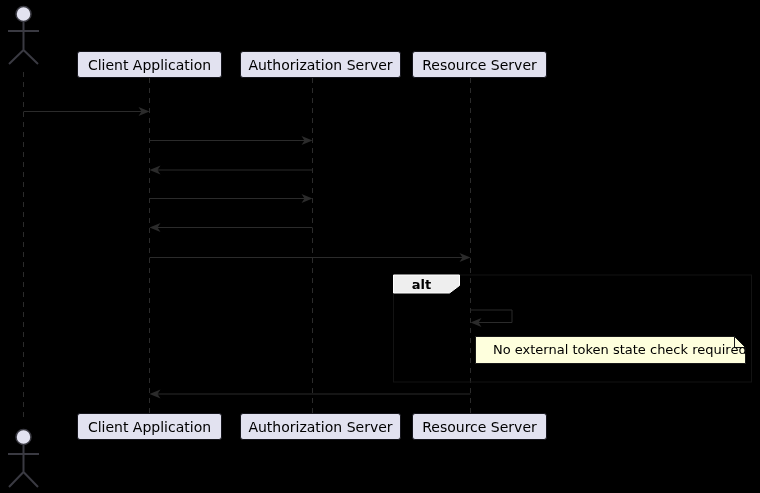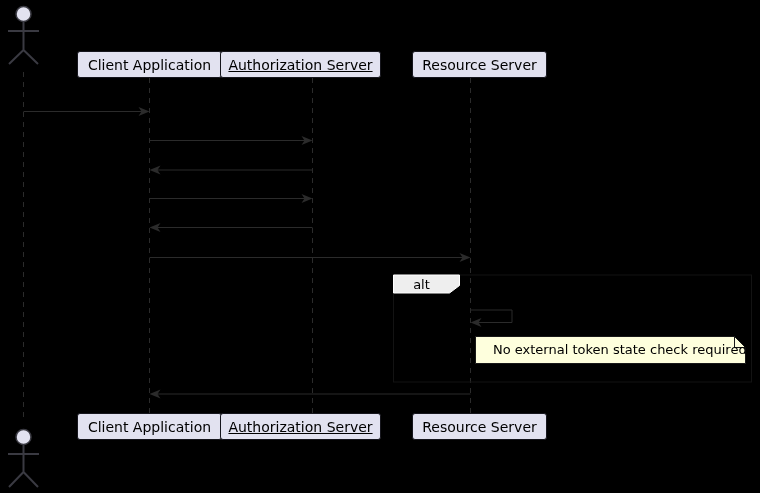--- a/index.html
+++ b/index.html
@@ -8,28 +8,28 @@
     overflow:hidden;font-family:"DejaVu Sans",sans-serif;
   }
   .layer{position:absolute;left:0;top:0;}
   .participant{
     position:absolute;height:27px;box-sizing:border-box;
     background:#E2E2F0;border:1.5px solid #16161d;border-radius:3px;
     display:flex;align-items:center;justify-content:center;
     font-size:14px;color:#000;white-space:nowrap;
   }
   .p-ca{left:77px;width:145px;}
-  .p-as{left:220px;width:161px;text-decoration:underline;}
+  .p-as{left:240px;width:161px;}
   .p-rs{left:412px;width:135px;}
   .row-top{top:51px;}
   .row-bottom{top:413px;}
   .alt-label{
     position:absolute;left:393px;top:275px;width:57px;height:18px;
     display:flex;align-items:center;justify-content:center;
-    font-size:13px;font-weight:normal;color:#000;
+    font-size:13px;font-weight:bold;color:#000;
   }
   .note-text{
     position:absolute;left:493px;top:337px;width:258px;height:25px;
     display:flex;align-items:center;
     font-size:13px;color:#000;white-space:nowrap;
   }
 </style>
 </head>
 <body>
 

